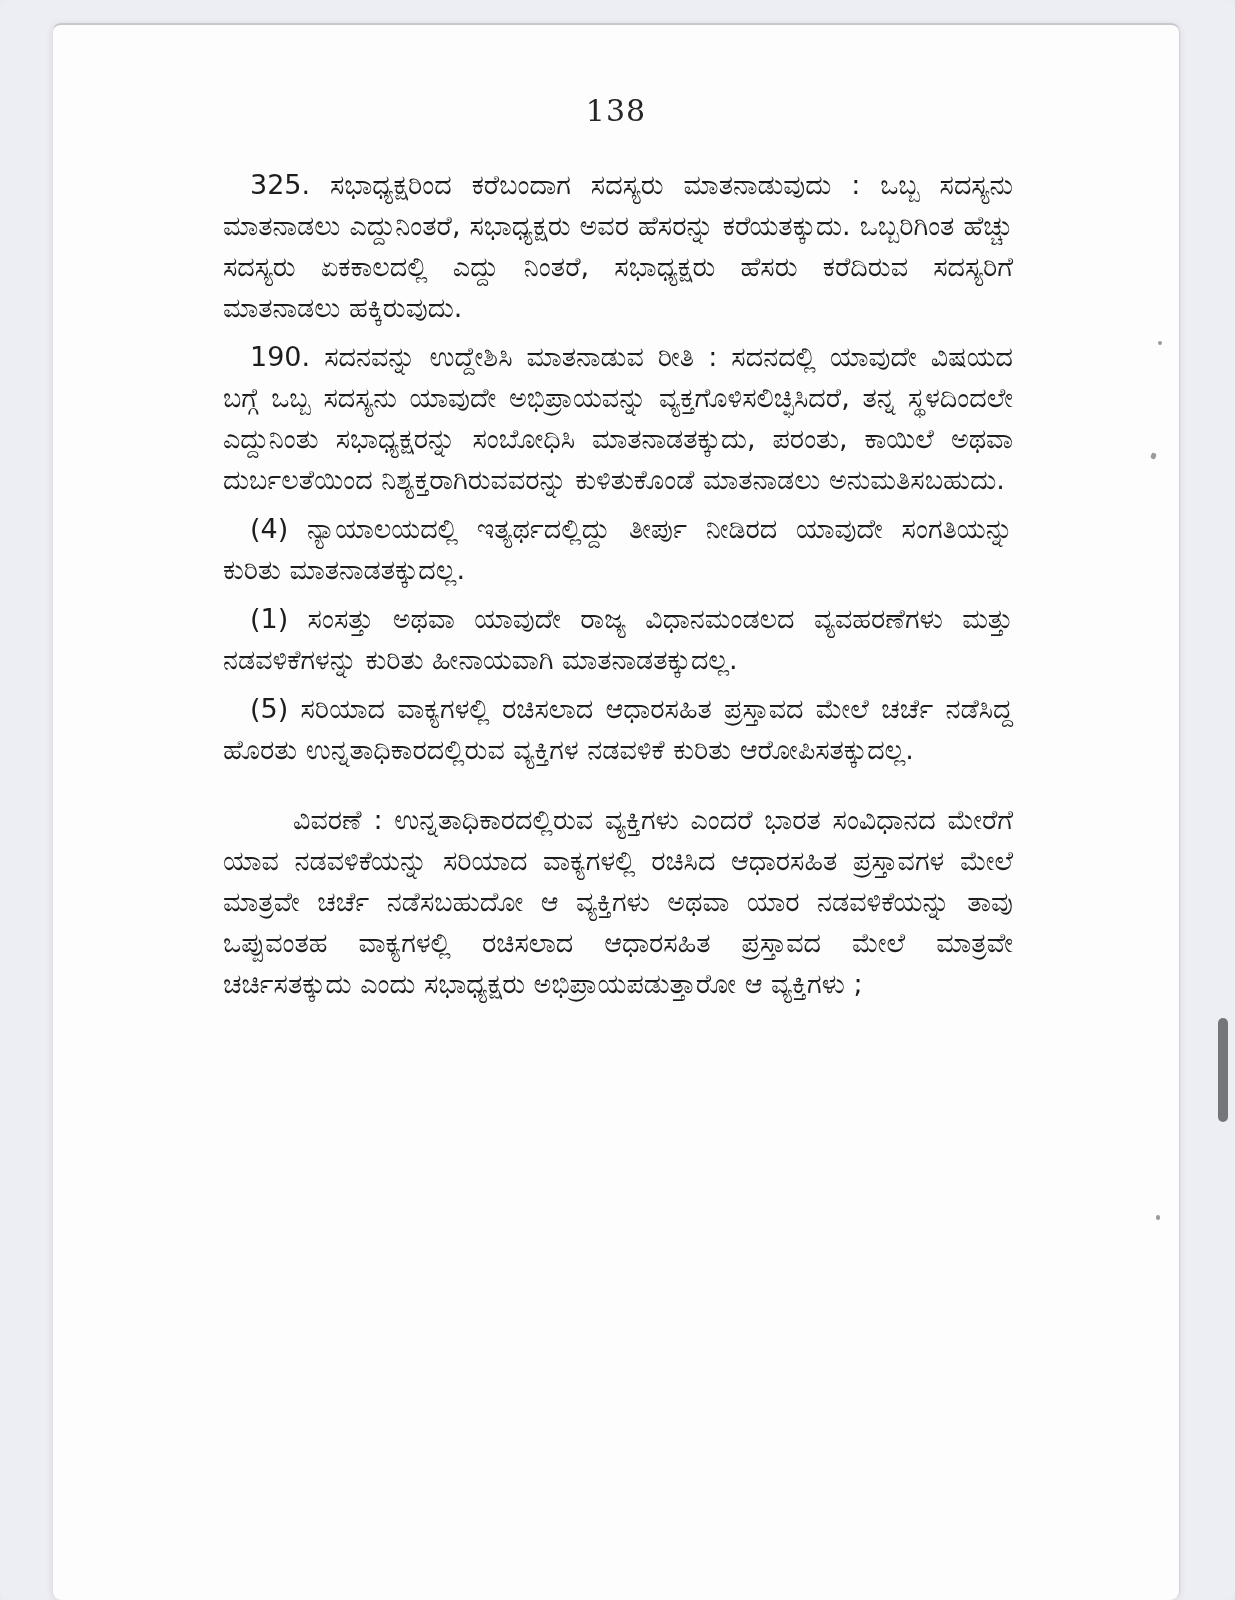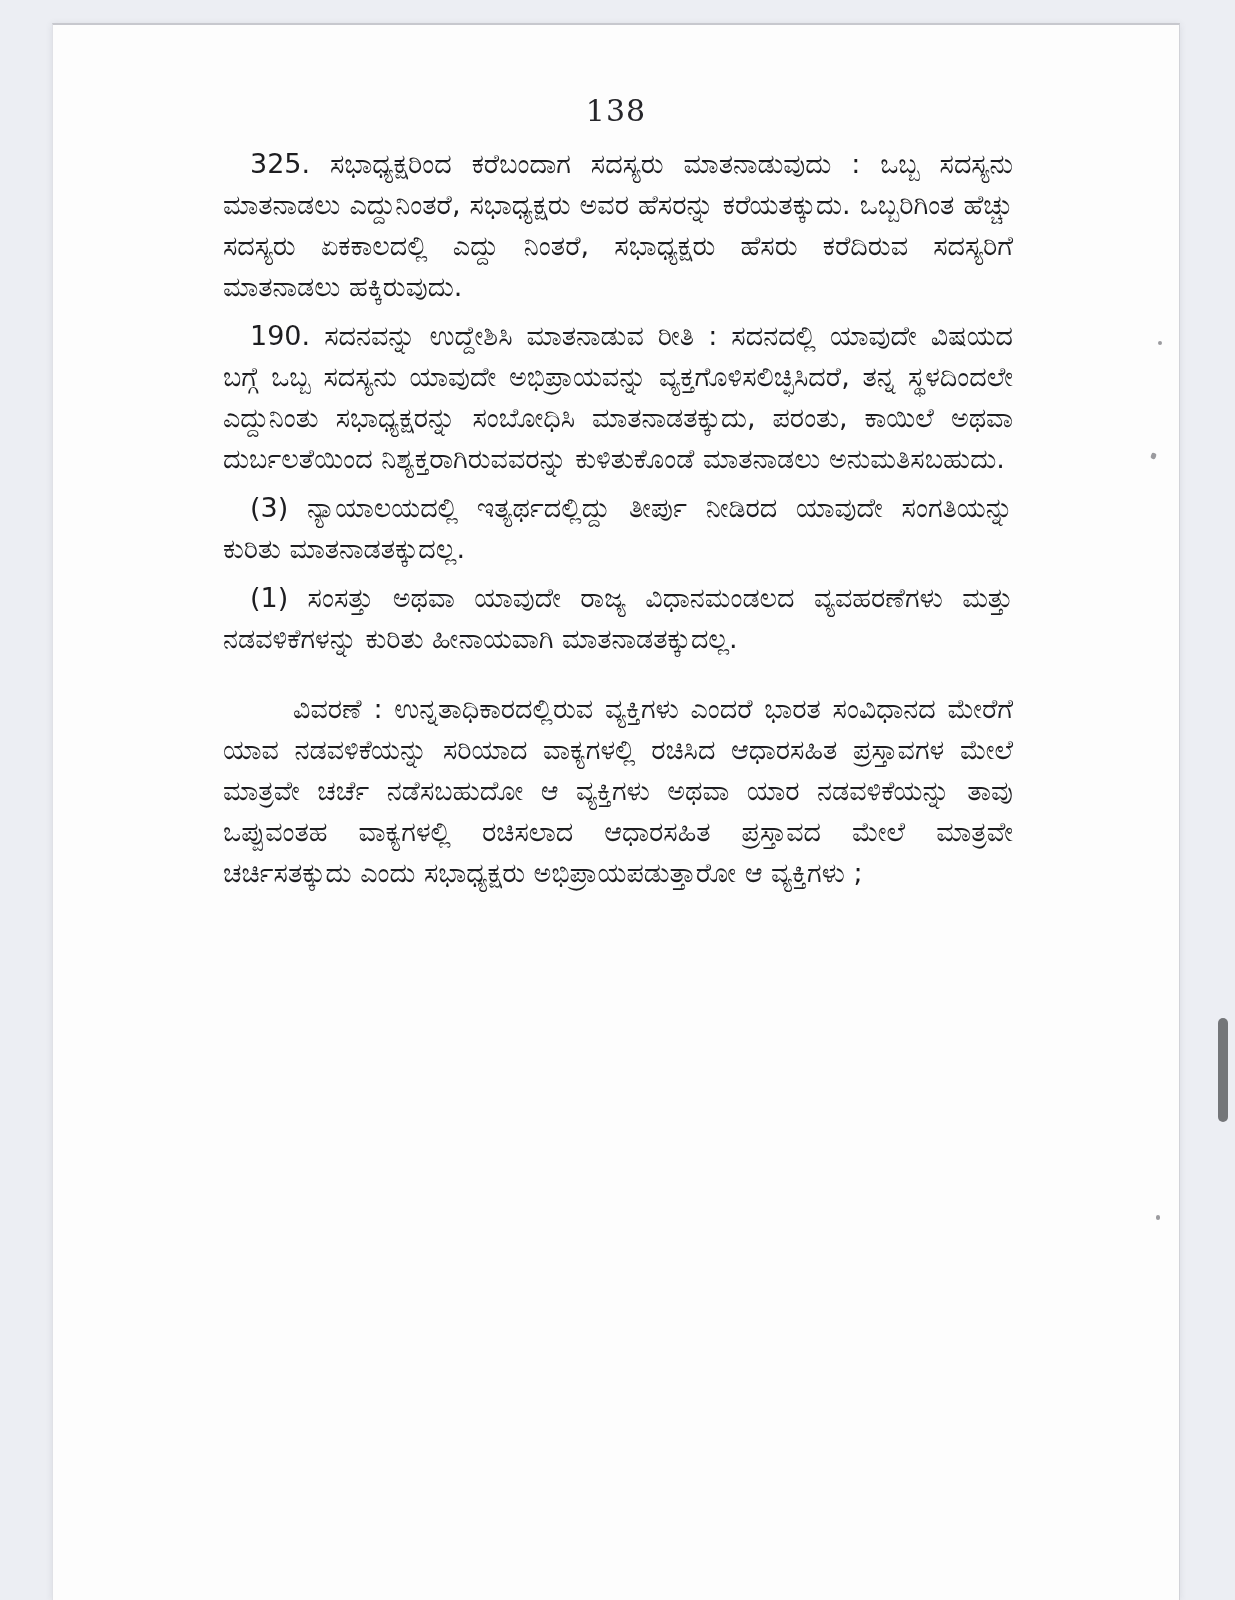--- a/index.html
+++ b/index.html
@@ -1,15 +1,15 @@
 <!DOCTYPE html>
 <html><head>
 <meta charset="utf-8">
 <style>
-  * { margin: 0; padding: 0; box-sizing: border-box; }
+  * { margin: 0; padding: 0; box-sizing: border-box; border-radius: 9px; }
   html, body { background: #e9ebf1; }
   .stage {
     position: relative;
     width: 1235px;
     height: 1600px;
     background: #eceef3;
     overflow: hidden;
     font-family: "DejaVu Sans", "Liberation Sans", sans-serif;
   }
   .paper {
@@ -31,21 +31,21 @@
     width: 100%;
     text-align: center;
     font-family: "DejaVu Serif", "Liberation Serif", serif;
     font-size: 30px;
     letter-spacing: 1px;
     color: #26262a;
   }
   .content {
     position: absolute;
     left: 170px;
-    top: 118px;
+    top: 139px;
     width: 790px;
     color: #1d1d20;
     font-size: 27px;
     line-height: 41px;
     text-align: justify;
     text-justify: inter-word;
   }
   .content p { margin-bottom: 8px; }
   p.section { text-indent: 27px; }
   p.item    { text-indent: 27px; }
@@ -73,22 +73,23 @@
 
 <div class="stage">
 
   <div class="paper">
 
     <div class="page-number">138</div>
 
     <div class="content">
       <p class="section">325.  ಸಭಾಧ್ಯಕ್ಷರಿಂದ ಕರೆಬಂದಾಗ ಸದಸ್ಯರು ಮಾತನಾಡುವುದು : ಒಬ್ಬ ಸದಸ್ಯನು ಮಾತನಾಡಲು ಎದ್ದುನಿಂತರೆ, ಸಭಾಧ್ಯಕ್ಷರು ಅವರ ಹೆಸರನ್ನು ಕರೆಯತಕ್ಕುದು. ಒಬ್ಬರಿಗಿಂತ ಹೆಚ್ಚು ಸದಸ್ಯರು ಏಕಕಾಲದಲ್ಲಿ ಎದ್ದು ನಿಂತರೆ, ಸಭಾಧ್ಯಕ್ಷರು ಹೆಸರು ಕರೆದಿರುವ ಸದಸ್ಯರಿಗೆ ಮಾತನಾಡಲು ಹಕ್ಕಿರುವುದು.</p>
       <p class="section">190.  ಸದನವನ್ನು ಉದ್ದೇಶಿಸಿ ಮಾತನಾಡುವ ರೀತಿ : ಸದನದಲ್ಲಿ ಯಾವುದೇ ವಿಷಯದ ಬಗ್ಗೆ ಒಬ್ಬ ಸದಸ್ಯನು ಯಾವುದೇ ಅಭಿಪ್ರಾಯವನ್ನು ವ್ಯಕ್ತಗೊಳಿಸಲಿಚ್ಛಿಸಿದರೆ, ತನ್ನ ಸ್ಥಳದಿಂದಲೇ ಎದ್ದುನಿಂತು ಸಭಾಧ್ಯಕ್ಷರನ್ನು ಸಂಬೋಧಿಸಿ ಮಾತನಾಡತಕ್ಕುದು, ಪರಂತು, ಕಾಯಿಲೆ ಅಥವಾ ದುರ್ಬಲತೆಯಿಂದ ನಿಶ್ಯಕ್ತರಾಗಿರುವವರನ್ನು ಕುಳಿತುಕೊಂಡೆ ಮಾತನಾಡಲು ಅನುಮತಿಸಬಹುದು.</p>
-      <p class="item">(3)  ನ್ಯಾಯಾಲಯದಲ್ಲಿ ಇತ್ಯರ್ಥದಲ್ಲಿದ್ದು ತೀರ್ಪು ನೀಡಿರದ ಯಾವುದೇ ಸಂಗತಿಯನ್ನು ಕುರಿತು ಮಾತನಾಡತಕ್ಕುದಲ್ಲ.</p>
+      <p class="item">(4)  ನ್ಯಾಯಾಲಯದಲ್ಲಿ ಇತ್ಯರ್ಥದಲ್ಲಿದ್ದು ತೀರ್ಪು ನೀಡಿರದ ಯಾವುದೇ ಸಂಗತಿಯನ್ನು ಕುರಿತು ಮಾತನಾಡತಕ್ಕುದಲ್ಲ.</p>
       <p class="item">(1)  ಸಂಸತ್ತು ಅಥವಾ ಯಾವುದೇ ರಾಜ್ಯ ವಿಧಾನಮಂಡಲದ ವ್ಯವಹರಣೆಗಳು ಮತ್ತು ನಡವಳಿಕೆಗಳನ್ನು ಕುರಿತು ಹೀನಾಯವಾಗಿ ಮಾತನಾಡತಕ್ಕುದಲ್ಲ.</p>
+      <p class="item">(5)  ಸರಿಯಾದ ವಾಕ್ಯಗಳಲ್ಲಿ ರಚಿಸಲಾದ ಆಧಾರಸಹಿತ ಪ್ರಸ್ತಾವದ ಮೇಲೆ ಚರ್ಚೆ ನಡೆಸಿದ್ದ ಹೊರತು ಉನ್ನತಾಧಿಕಾರದಲ್ಲಿರುವ ವ್ಯಕ್ತಿಗಳ ನಡವಳಿಕೆ ಕುರಿತು ಆರೋಪಿಸತಕ್ಕುದಲ್ಲ.</p>
       <p class="expl">ವಿವರಣೆ : ಉನ್ನತಾಧಿಕಾರದಲ್ಲಿರುವ ವ್ಯಕ್ತಿಗಳು ಎಂದರೆ ಭಾರತ ಸಂವಿಧಾನದ ಮೇರೆಗೆ ಯಾವ ನಡವಳಿಕೆಯನ್ನು ಸರಿಯಾದ ವಾಕ್ಯಗಳಲ್ಲಿ ರಚಿಸಿದ ಆಧಾರಸಹಿತ ಪ್ರಸ್ತಾವಗಳ ಮೇಲೆ ಮಾತ್ರವೇ ಚರ್ಚೆ ನಡೆಸಬಹುದೋ ಆ ವ್ಯಕ್ತಿಗಳು ಅಥವಾ ಯಾರ ನಡವಳಿಕೆಯನ್ನು ತಾವು ಒಪ್ಪುವಂತಹ ವಾಕ್ಯಗಳಲ್ಲಿ ರಚಿಸಲಾದ ಆಧಾರಸಹಿತ ಪ್ರಸ್ತಾವದ ಮೇಲೆ ಮಾತ್ರವೇ ಚರ್ಚಿಸತಕ್ಕುದು ಎಂದು ಸಭಾಧ್ಯಕ್ಷರು ಅಭಿಪ್ರಾಯಪಡುತ್ತಾರೋ ಆ ವ್ಯಕ್ತಿಗಳು ;</p>
     </div>
 
     <span class="speck s1"></span>
     <span class="speck s2"></span>
     <span class="speck s3"></span>
   </div>
 
   <div class="scroll-thumb"></div>
 

